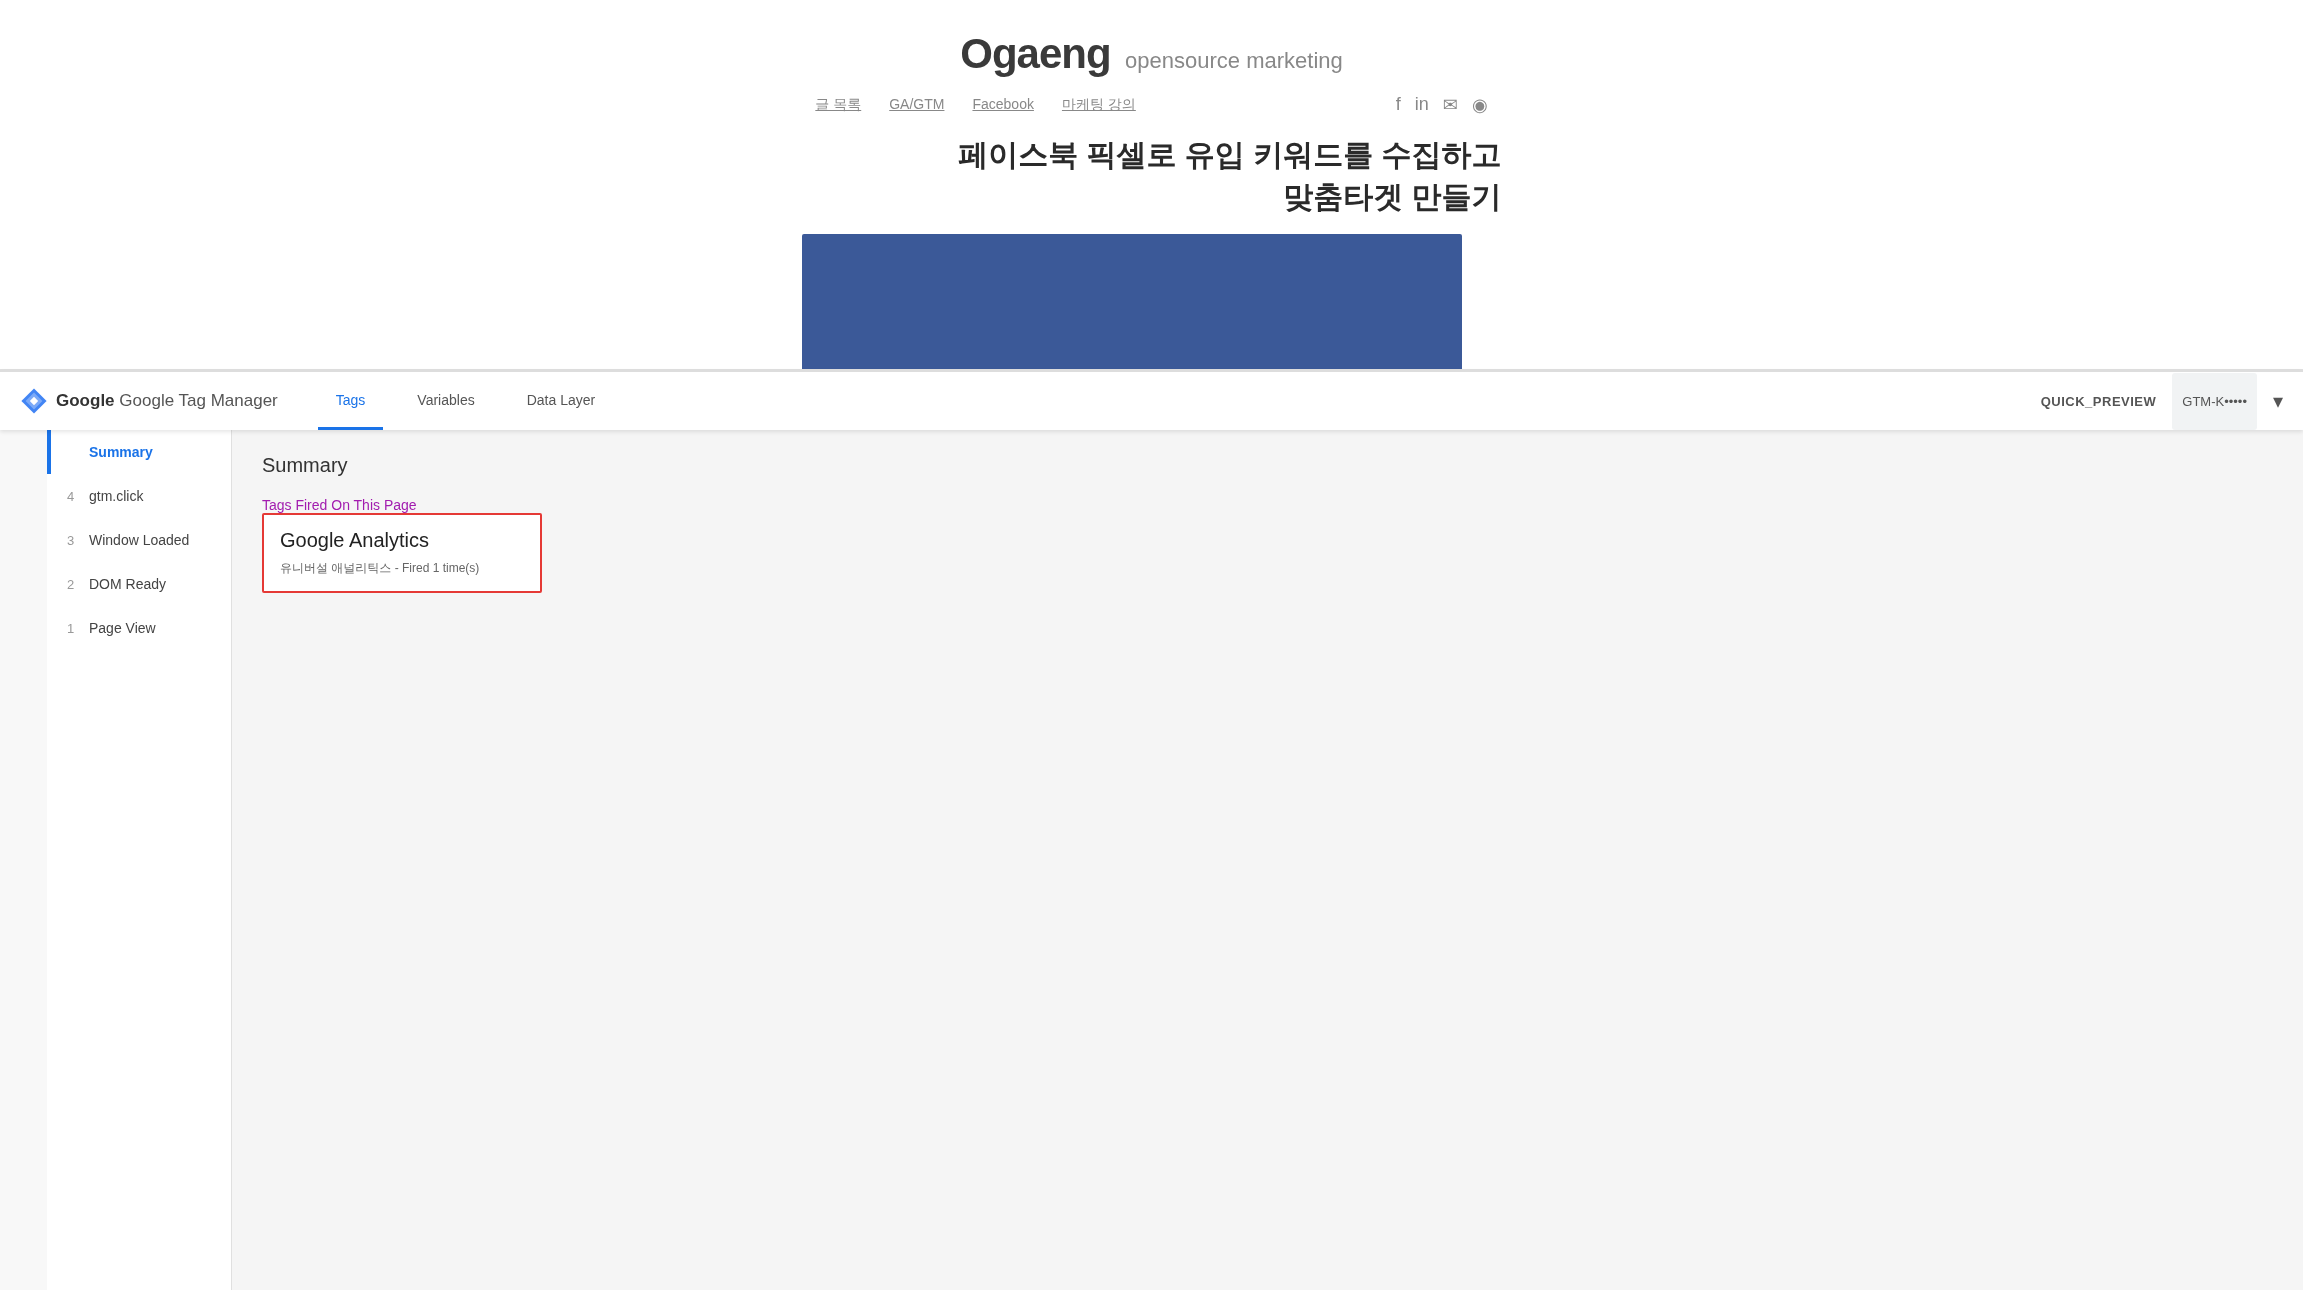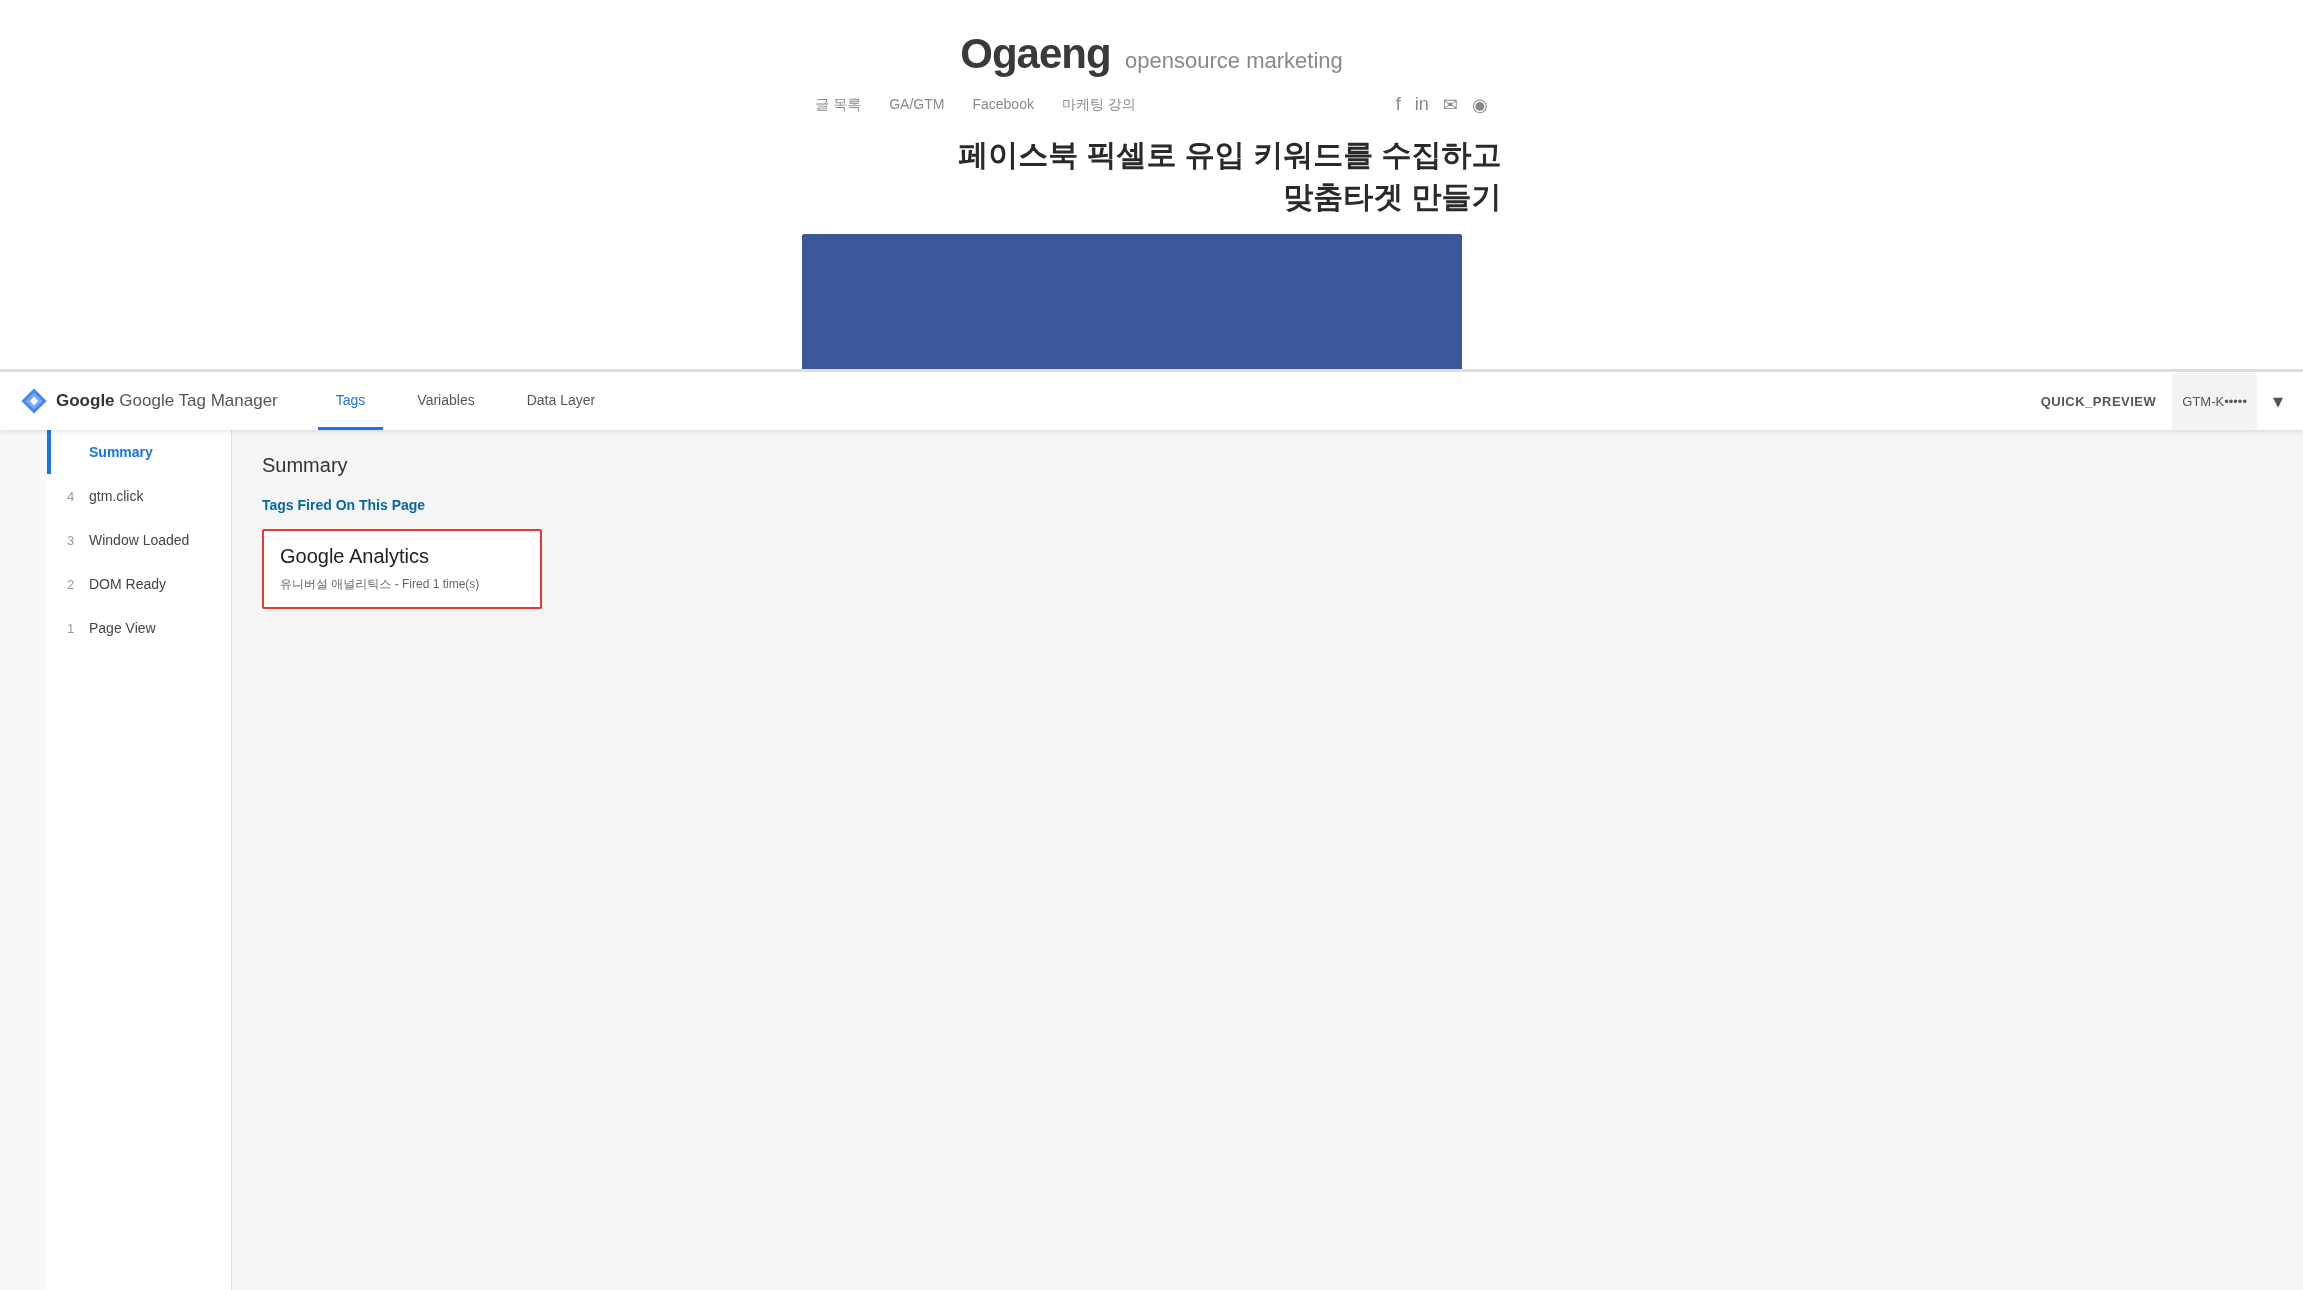--- a/index.html
+++ b/index.html
@@ -43,20 +43,21 @@
       width: 100%;
       justify-content: center;
       gap: 0;
     }
 
     .nav-links {
       display: flex;
       gap: 28px;
       font-size: 14px;
       color: #888;
+      text-decoration: underline;
     }
 
     .nav-icons {
       display: flex;
       gap: 14px;
       color: #888;
       font-size: 18px;
       margin-left: 260px;
     }
 
@@ -223,23 +224,23 @@
 
     .content-title {
       font-size: 20px;
       font-weight: 500;
       color: #333;
       margin-bottom: 20px;
     }
 
     .section-title {
       font-size: 14px;
-      font-weight: 700;
-      color: #0369a1;
-      margin-bottom: 16px;
+      font-weight: 400;
+      color: #a21caf;
+      margin-bottom: 0;
     }
 
     .tag-card {
       background: #fff;
       border: 2px solid #e53935;
       border-radius: 2px;
       padding: 14px 16px;
       width: 280px;
       cursor: pointer;
     }

